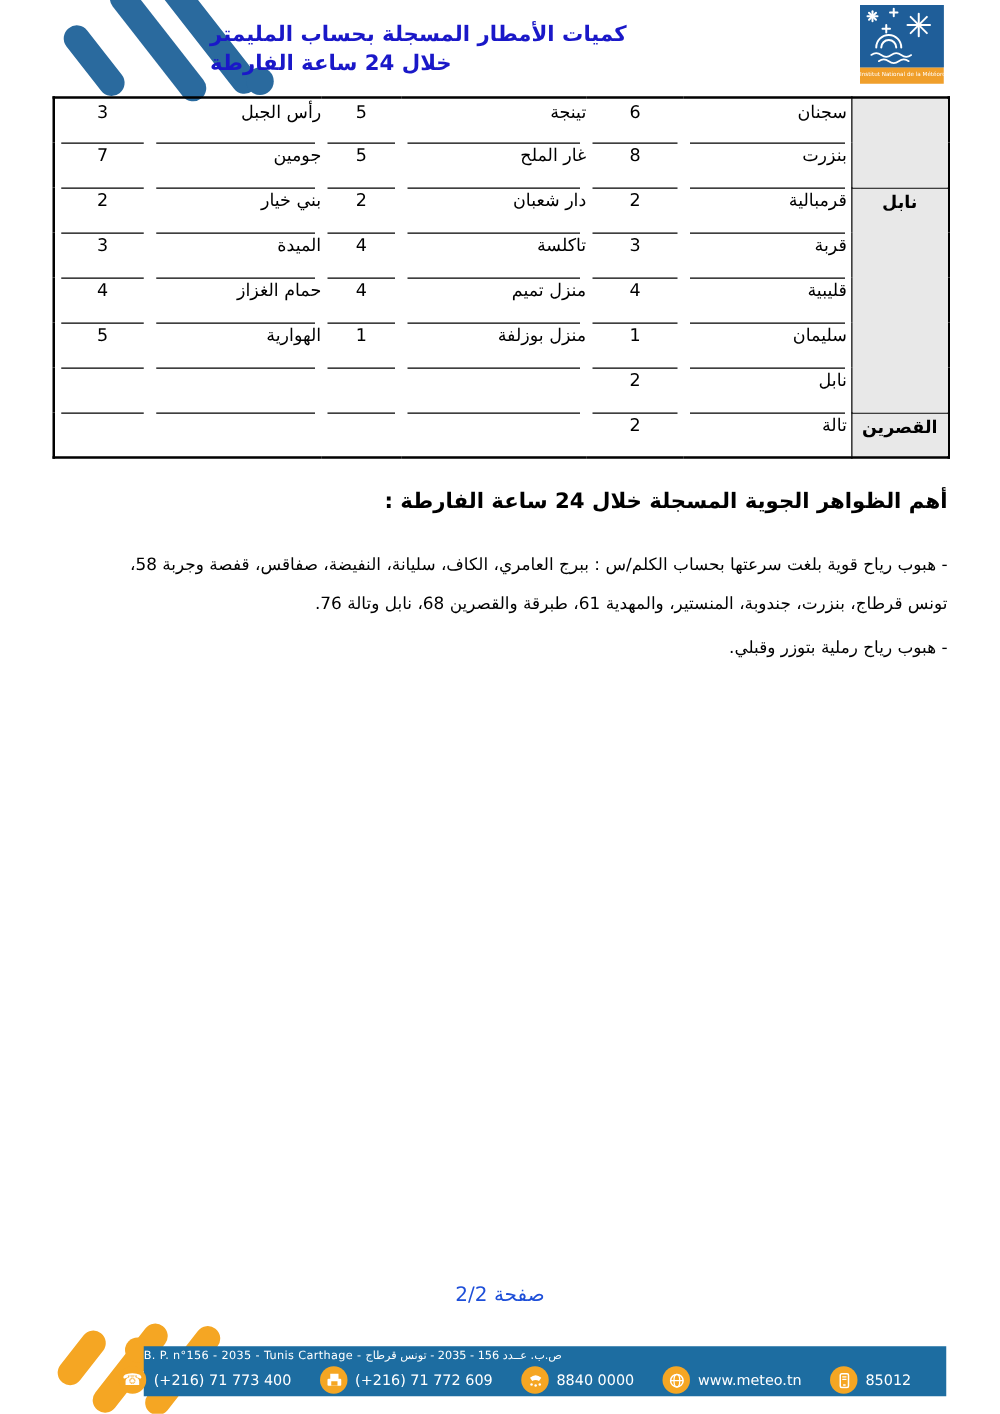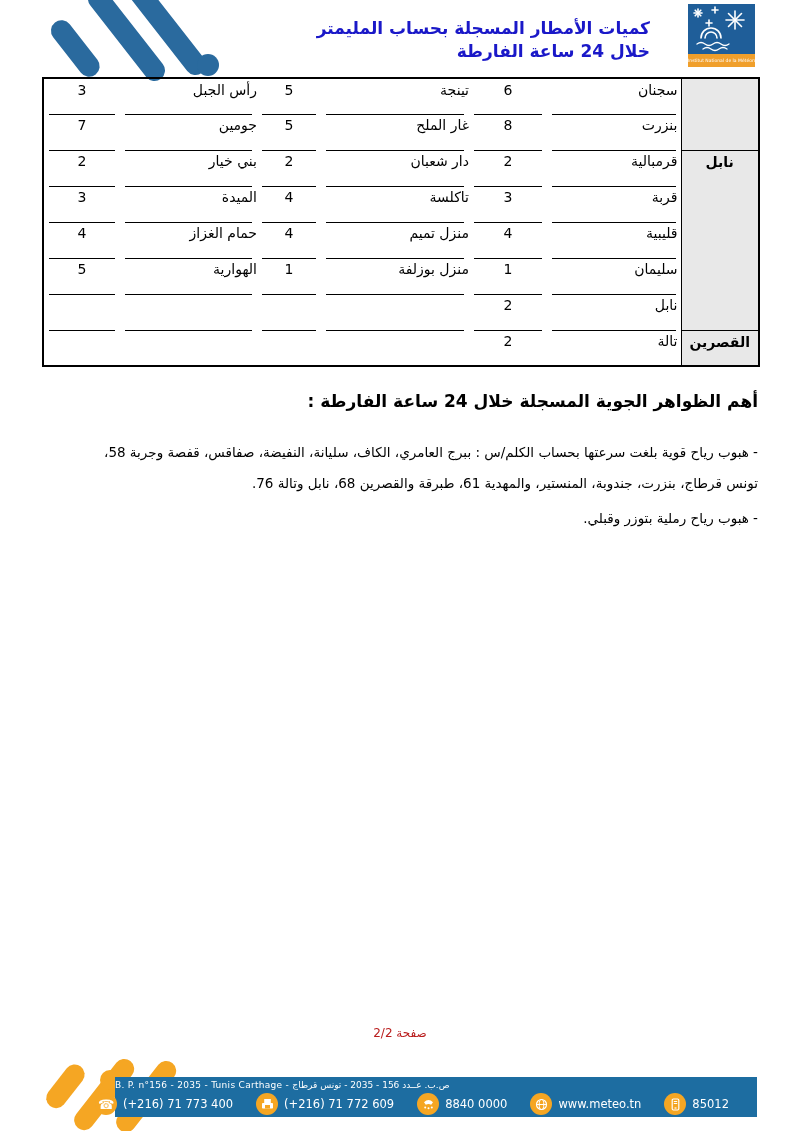--- a/index.html
+++ b/index.html
@@ -1,20 +1,20 @@
 <!DOCTYPE html>
 <html lang="ar"><head>
 <meta charset="utf-8">
 <style>
   * { margin:0; padding:0; box-sizing:border-box; }
   body { background:#fff; font-family:"DejaVu Sans", sans-serif; }
   .page { position:relative; width:800px; height:1131px; background:#fff; overflow:hidden; margin:0 auto; }
 
   
-  .title { position:absolute; top:17px; left:142px; right:150px; text-align:right;
+  .title { position:absolute; top:17px; left:168px; right:150px; text-align:left;
            color:#1a18c8; font-weight:bold; font-size:17px; line-height:23px; direction:rtl; }
 
   .logo-left { position:absolute; left:45px; top:-28px; width:205px; height:112px; }
   .b-stripe { position:absolute; background:#2a6a9e; height:21px; border-radius:11px;
               transform-origin:left center; transform:rotate(52deg); }
   .b-s1 { left:88px; top:2px;  width:112px; }
   .b-s2 { left:47px; top:8px;  width:112px; }
   .b-s3 { left:10px; top:40px; width:66px; }
   .b-dot { position:absolute; left:152px; top:82px; width:22px; height:22px;
            border-radius:50%; background:#2a6a9e; }
@@ -38,21 +38,21 @@
 
   
   .ph-heading { position:absolute; top:391px; right:42px; left:42px; direction:rtl;
                 text-align:right; font-weight:bold; font-size:17px; color:#000; }
   .ph-body { position:absolute; top:437px; right:42px; width:660px; direction:rtl;
              text-align:right; font-size:13.5px; line-height:31px; color:#000; }
   .ph-item2 { margin-top:4px; }
 
   
   .page-num { position:absolute; top:1026px; left:0; right:0; text-align:center;
-              font-size:12px; direction:rtl; color:#b91c1c; }
+              font-size:16px; direction:rtl; color:#1d4ed8; }
 
   .bottom-bar { position:absolute; left:115px; top:1077px; width:642px; height:40px;
                 background:#1d6da1; color:#fff; }
   .address { font-size:9px; padding-top:3px; letter-spacing:.3px; white-space:nowrap; }
   .contacts { position:absolute; left:-20px; right:28px; top:16px; display:flex;
               justify-content:space-between; align-items:center; }
   .contact { display:flex; align-items:center; gap:6px; font-size:11.5px; white-space:nowrap; }
   .circle { width:22px; height:22px; border-radius:50%; background:#f5a623; color:#fff;
             display:flex; align-items:center; justify-content:center; font-size:13px; flex:0 0 22px; }
 

